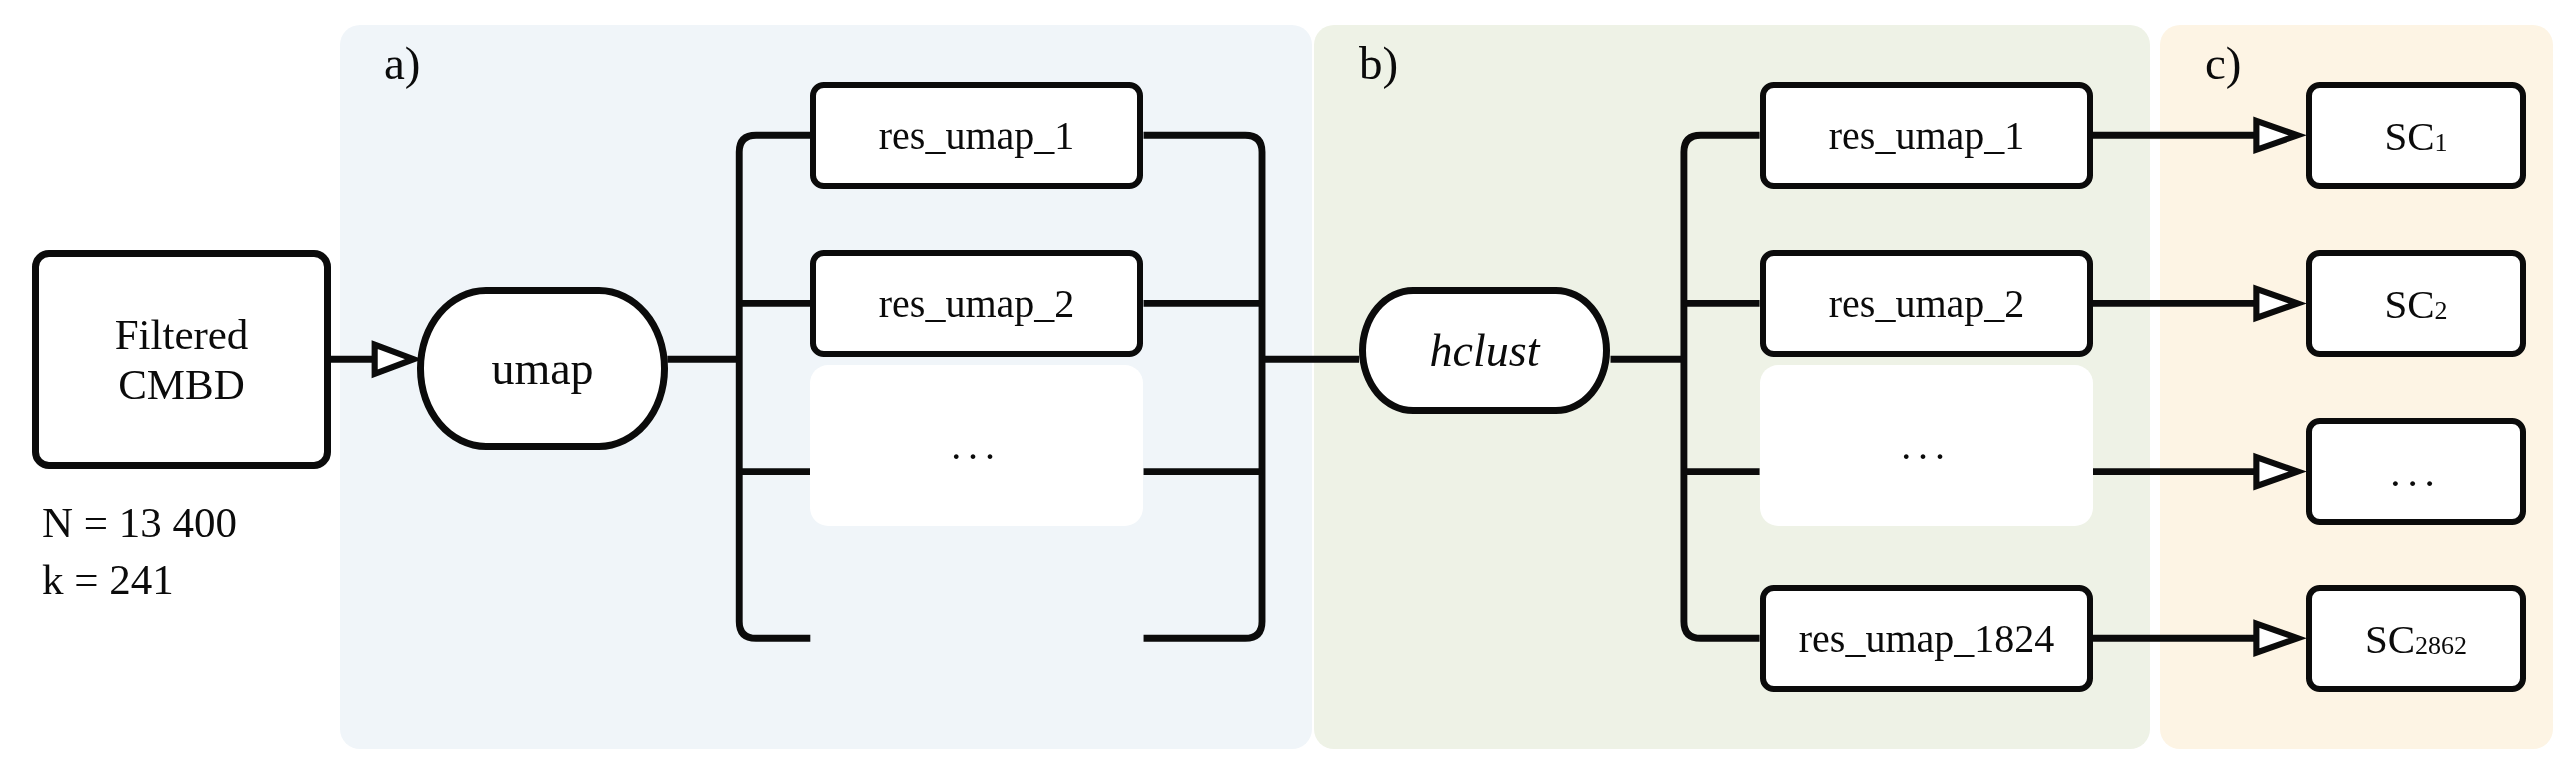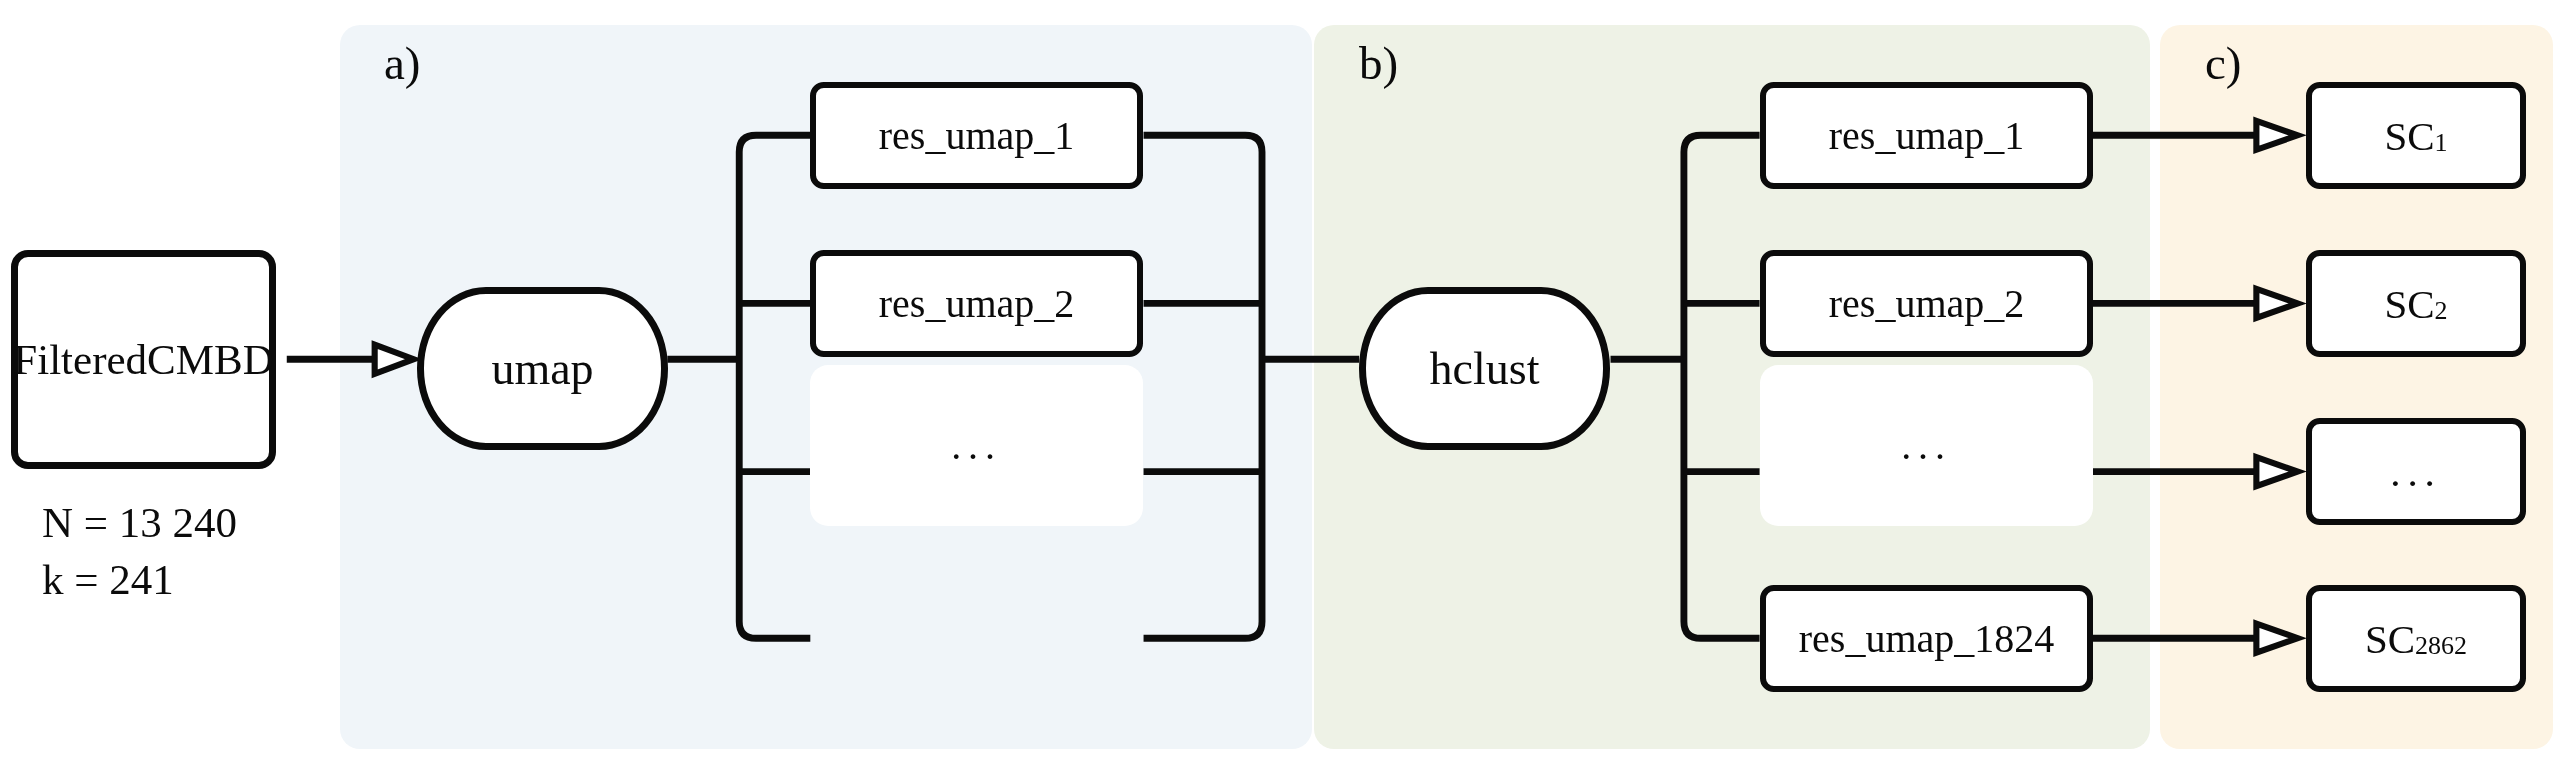--- a/index.html
+++ b/index.html
@@ -71,29 +71,29 @@
     font-size: 40px;
     letter-spacing: 6.9px;
   }
   .stadium {
     border: 7.6px solid #0b0b0b;
     border-radius: 69px / 81px;
     font-size: 46px;
     margin-top: 9px;
   }
   #filtered-node {
-    left: 11px; top: 250px; width: 265px; height: 219px;
+    left: 32px; top: 250px; width: 299px; height: 219px;
     border: 7.6px solid #0b0b0b;
     border-radius: 17px;
     font-size: 43px;
     line-height: 50px;
-    flex-direction: row;
+    flex-direction: column;
   }
   #umap-node   { left: 417px;  top: 278px; width: 251px; height: 163px; }
-  #hclust-node { left: 1359px; top: 278px; width: 251px; height: 163px; }
+  #hclust-node { left: 1359px; top: 278px; width: 251px; height: 127px; font-style: italic; }
 
   .col-a { left: 810px; width: 333px; }
   .col-b { left: 1760px; width: 333px; }
   .col-c { left: 2306px; width: 220px; }
   .row-1 { top: 82px; height: 107px; }
   .row-2 { top: 250px; height: 107px; }
   .row-3 { top: 418px; height: 107px; }
   .row-4 { top: 585px; height: 107px; }
   .ghost-row-3 { top: 365px; height: 161px; }
   .col-c.node { font-size: 41px; }
@@ -150,21 +150,21 @@
     <path d="M 2738 617 H 2952"></path>
     <polygon points="2952,598 3006,617 2952,636"></polygon>
     <path d="M 2738 835 H 2952"></path>
     <polygon points="2952,816 3006,835 2952,854"></polygon>
   </svg>
 
   <div class="node" id="filtered-node">
     <span>Filtered</span>
     <span>CMBD</span>
   </div>
-  <div class="annotation" id="annotation-n">N = 13 240</div>
+  <div class="annotation" id="annotation-n">N = 13 400</div>
   <div class="annotation" id="annotation-k">k = 241</div>
 
   <div class="stadium" id="umap-node">umap</div>
   <div class="stadium" id="hclust-node">hclust</div>
 
   <div class="node col-a row-1">res_umap_1</div>
   <div class="node col-a row-2">res_umap_2</div>
   <div class="ghost-node col-a ghost-row-3">
     <span class="dots">...</span>
   </div>

